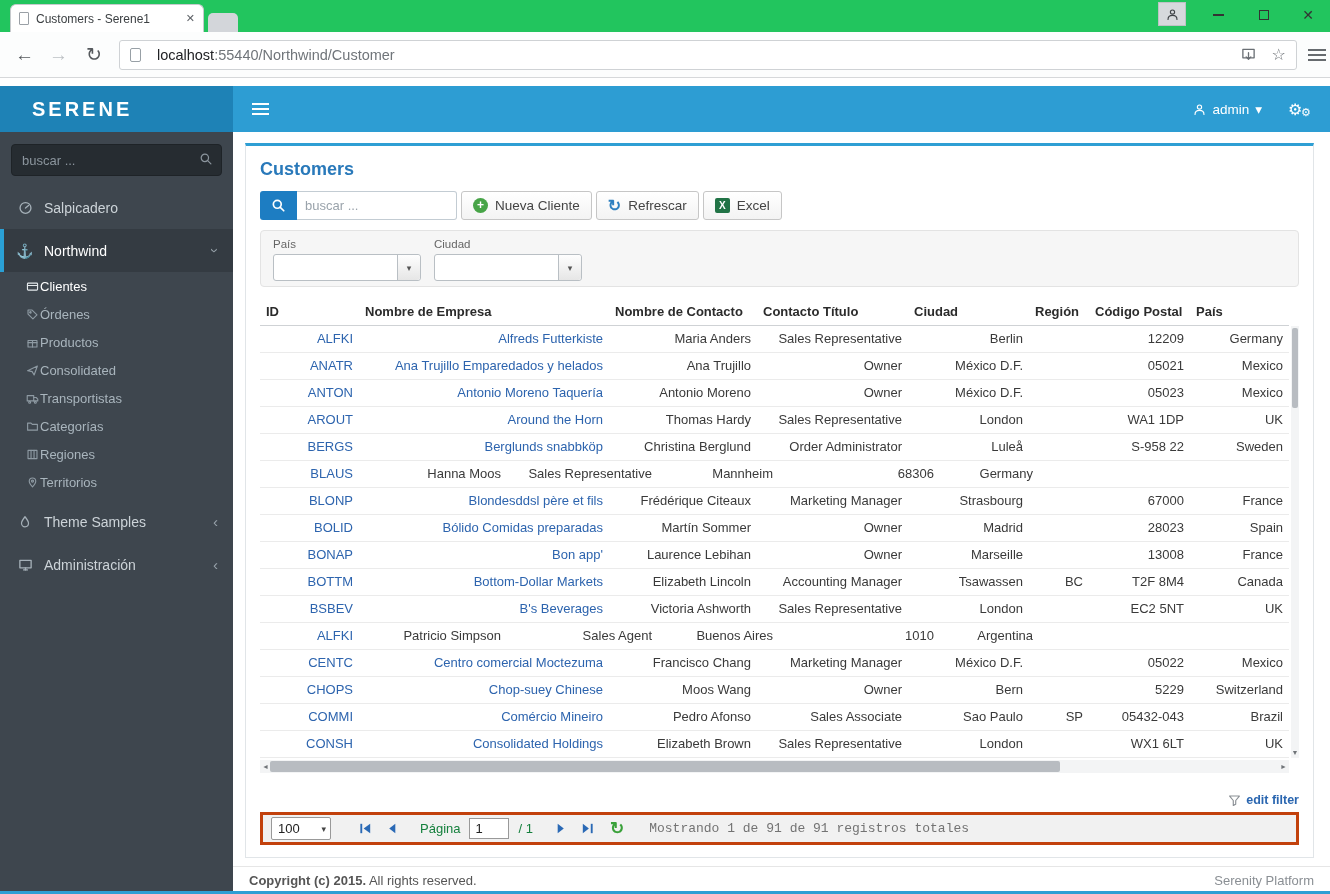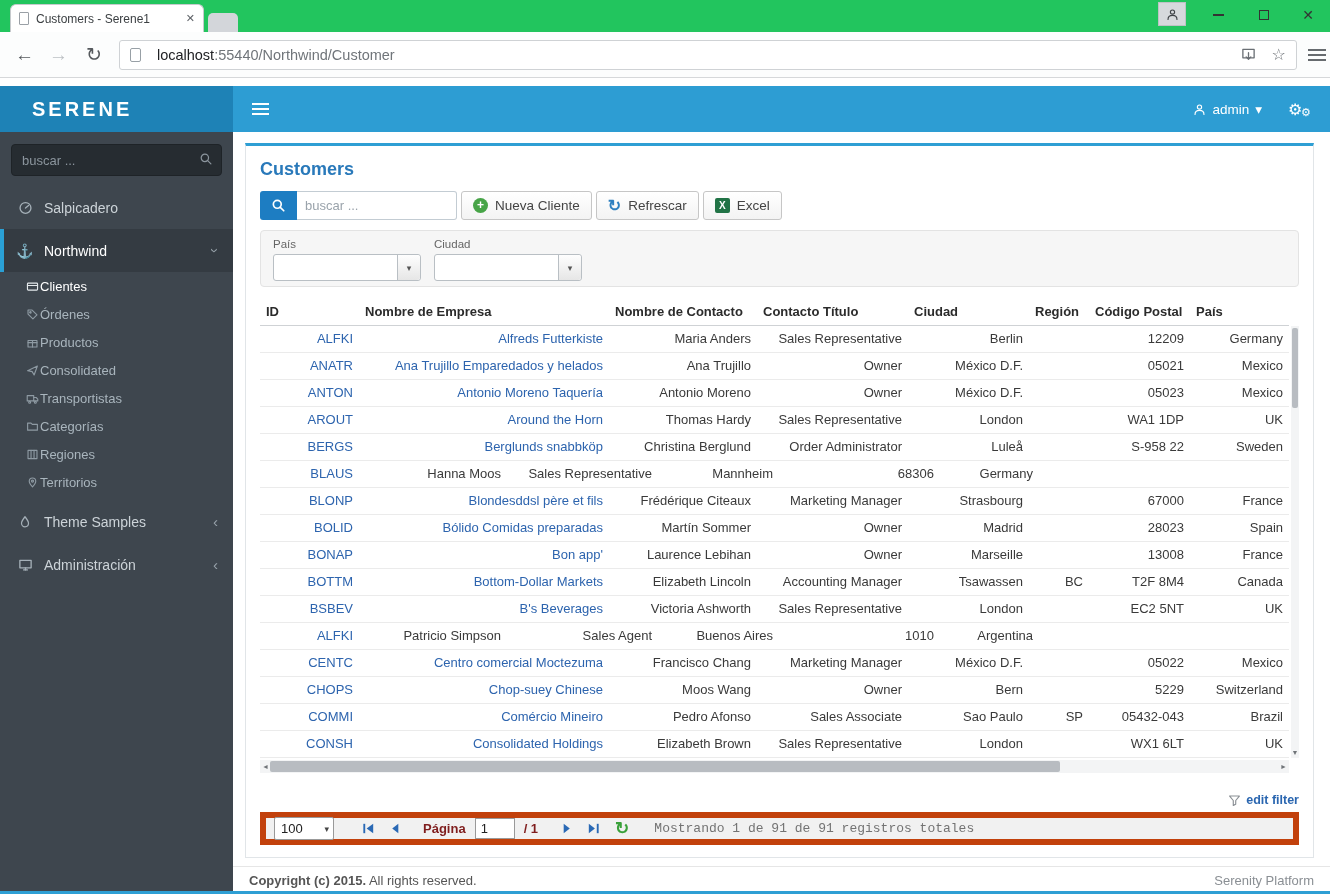--- a/index.html
+++ b/index.html
@@ -116,27 +116,27 @@
   .hscroll { width:1029px; height:13px; margin-top:2px; background:#f3f4f5; position:relative; cursor:pointer; }
   .hthumb { position:absolute; top:1px; bottom:1px; left:10px; width:790px; background:#b8bcc1; border-radius:2px; }
   .harrow { position:absolute; top:0; bottom:0; display:flex; align-items:center; font-size:7px; color:#707478; }
   .harrow.left { left:2px; } .harrow.right { right:2px; }
 
   .flex-spacer { flex:1; }
 
   .edit-filter-row { display:flex; justify-content:flex-end; align-items:center; gap:5px; height:24px; }
   .edit-filter-link { font-size:12.5px; font-weight:bold; color:#2a66b0; cursor:pointer; }
 
-  .pager { height:33px; background:#f1f1f1; border:6px solid #c2410c; display:flex; align-items:center; gap:9px; padding:0 8px; margin-bottom:12px; }
+  .pager { height:33px; background:#f1f1f1; border:3px solid #c2410c; display:flex; align-items:center; gap:9px; padding:0 8px; margin-bottom:12px; }
   .size-select { width:60px; height:23px; background:#fff; border:1px solid #999; border-radius:2px; display:flex;
                  align-items:center; justify-content:space-between; padding:0 4px 0 6px; font-size:13px; color:#222; cursor:pointer; }
   .size-caret { font-size:9px; color:#444; }
   .pg-btn { display:flex; align-items:center; justify-content:center; width:18px; height:18px; cursor:pointer; }
   .pg-btn svg { display:block; }
-  .pg-label { font-size:13px; color:#7f1d1d;font-weight:bold; }
+  .pg-label { font-size:13px; color:#15803d; }
   .page-input { width:40px; height:21px; border:1px solid #999; font-size:13px; color:#222; padding:0 5px; font-family:inherit; }
   .pager-refresh { color:#3aa13a; font-size:17px; font-weight:bold; margin-left:4px; cursor:pointer; }
   .pager-status { font-size:13px; color:#737373; margin-left:16px;font-family:Liberation Mono, monospace; }
 
   
   #footer { top:866px; left:233px; width:1097px; height:28px; background:#fff; border-top:1px solid #e6e6e6;
             display:flex; align-items:center; padding:0 16px; font-size:13px; color:#555; }
   #footer .spacer { flex:1; }
   .footer-right { color:#8a8f94; }
   #bottom-accent { top:891px; left:0; width:1330px; height:3px; background:#2e9fd4; }

